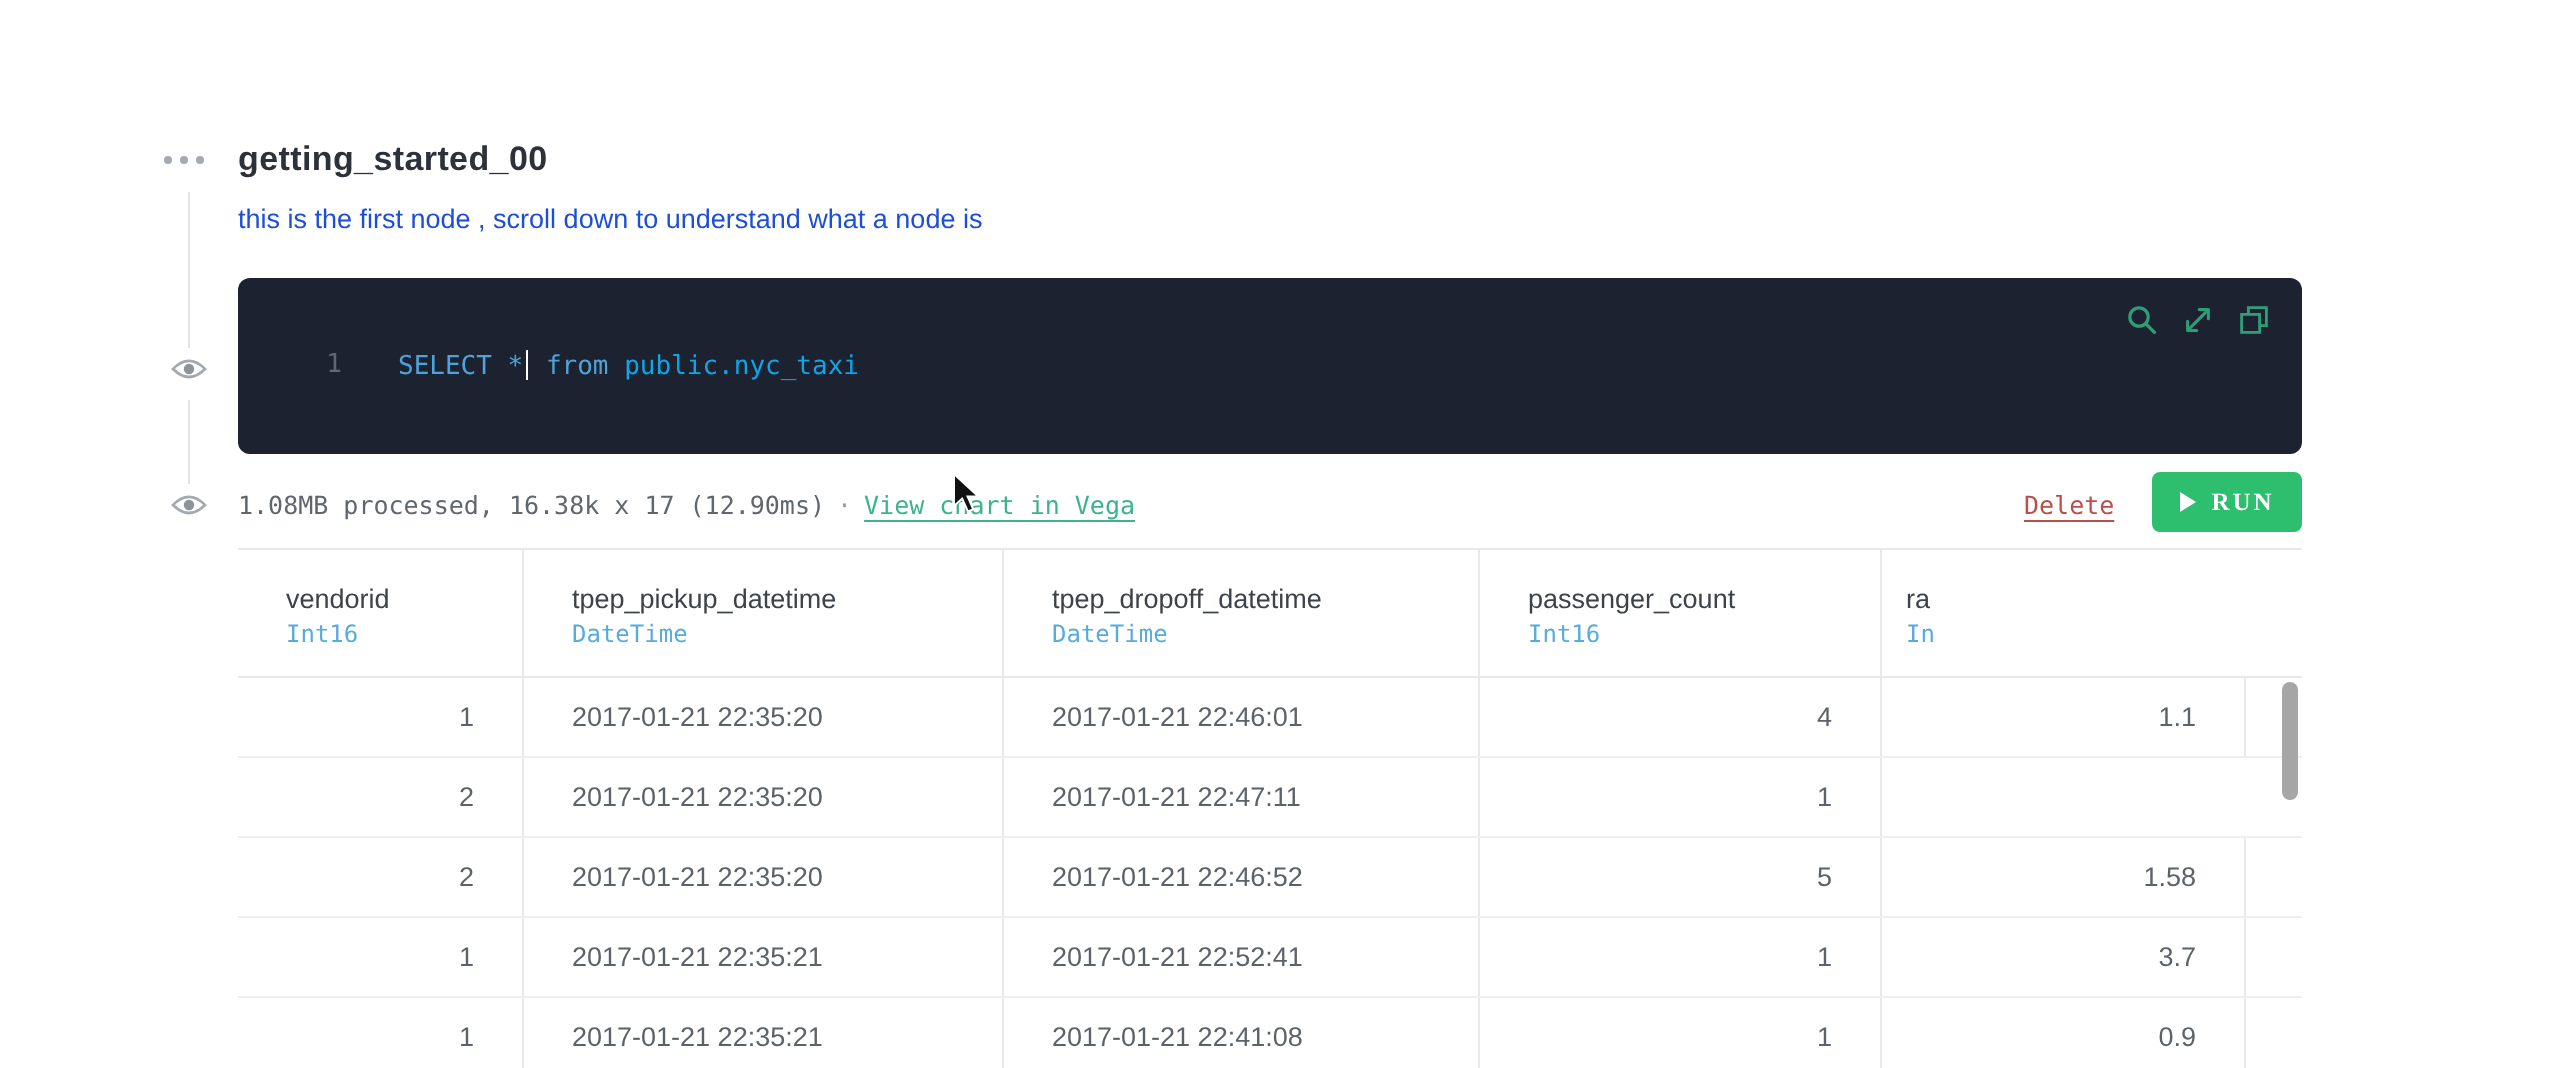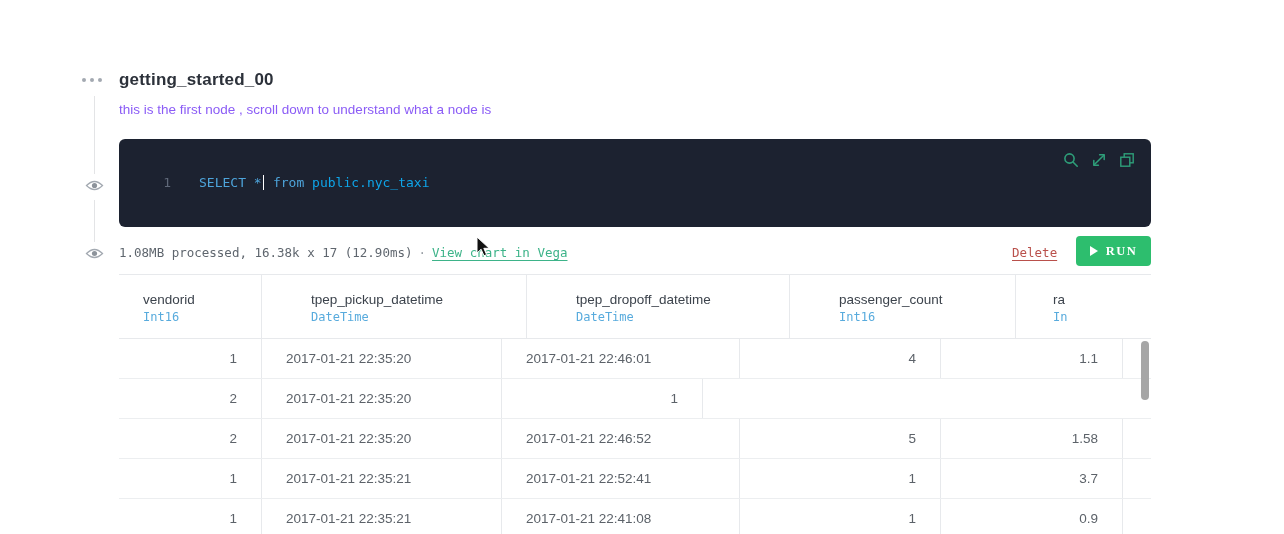--- a/index.html
+++ b/index.html
@@ -10,21 +10,21 @@
   
   .rail-line { position:absolute; left:94px; top:96px; width:1px; height:171px; background:#e3e4e6; }
   .ellipsis { position:absolute; left:82px; top:78px; display:flex; gap:4px; cursor:pointer; }
   .ellipsis i { width:4px; height:4px; border-radius:50%; background:#a3a9b1; display:block; }
   .eye { position:absolute; left:85px; width:19px; padding:4px 0; background:#ffffff; cursor:pointer; }
   .eye-1 { top:174px; } .eye-2 { top:242px; }
 
   
   .node-title { position:absolute; left:119px; top:70px; font-size:17px; font-weight:600;
                 color:#2c313a; letter-spacing:0.2px; }
-  .node-subtitle { position:absolute; left:119px; top:102px; font-size:13.5px; color:#8b5cf6;text-align:right; }
+  .node-subtitle { position:absolute; left:119px; top:102px; font-size:13.5px; color:#1d4ed8;text-align:right; }
 
   
   .editor { position:absolute; left:119px; top:139px; width:1032px; height:88px;
             background:#1c2230; border-radius:6px; cursor:text; }
   .editor-icons { position:absolute; top:13px; right:16px; display:flex; gap:12px; }
   .editor-icons .eicon { width:16px; height:16px; cursor:pointer; }
   .code-line { position:absolute; top:36px; left:40px; display:flex;
                font-family:"DejaVu Sans Mono", monospace; font-size:13px; white-space:pre; }
   .ln { width:12px; text-align:right; margin-right:28px; color:#5f6878; }
   .kw { color:#4da4da; }
@@ -44,21 +44,21 @@
              background:#2dbe6e; border:none; border-radius:4px; color:#ffffff;
              display:flex; align-items:center; justify-content:center; gap:8px;
              font-family:Liberation Serif, serif; font-size:12.5px; font-weight:bold;
              letter-spacing:1.5px; cursor:pointer; }
   .play-tri { width:0; height:0; border-left:8px solid #ffffff;
               border-top:5px solid transparent; border-bottom:5px solid transparent; }
 
   
   .grid { position:absolute; left:119px; top:274px; width:1032px; height:260px;
           overflow:hidden; border-top:1px solid #e7e9ec; }
-  .thead { display:flex; height:64px; border-bottom:1px solid #e7e9ec;gap:25px; }
+  .thead { display:flex; height:64px; border-bottom:1px solid #e7e9ec; }
   .th { height:100%; padding:17px 24px 0 24px; border-right:1px solid #e7e9ec; flex:none; }
   .th.last { padding-left:12px; border-right:none; }
   .col-name { font-size:13.5px; color:#3c434c; font-weight:500; white-space:nowrap; }
   .col-type { font-family:"DejaVu Sans Mono", monospace; font-size:12px; color:#58abdd;
               margin-top:3px; white-space:nowrap; }
   .tr { display:flex; height:40px; border-bottom:1px solid #eceef0; }
   .td { height:100%; padding:0 24px; border-right:1px solid #e7e9ec; flex:none;
         font-size:13.5px; color:#5c6269; line-height:39px; white-space:nowrap; overflow:hidden; }
   .td.last { padding-left:12px; border-right:none; }
   .align-right { text-align:right; }
@@ -159,20 +159,21 @@
         <div class="td align-right" style="width: 143px;">1</div>
         <div class="td align-left" style="width: 240px;">2017-01-21 22:35:20</div>
         <div class="td align-left" style="width: 238px;">2017-01-21 22:46:01</div>
         <div class="td align-right" style="width: 201px;">4</div>
         <div class="td align-right" style="width: 182px;">1.1</div>
         <div class="td align-left last" style="width: 200px;"></div>
       </div>
       <div class="tr">
         <div class="td align-right" style="width: 143px;">2</div>
         <div class="td align-left" style="width: 240px;">2017-01-21 22:35:20</div>
+        <div class="td align-left" style="width: 238px;">2017-01-21 22:47:11</div>
         <div class="td align-right" style="width: 201px;">1</div>
         <div class="td align-left last" style="width: 200px;"></div>
       </div>
       <div class="tr">
         <div class="td align-right" style="width: 143px;">2</div>
         <div class="td align-left" style="width: 240px;">2017-01-21 22:35:20</div>
         <div class="td align-left" style="width: 238px;">2017-01-21 22:46:52</div>
         <div class="td align-right" style="width: 201px;">5</div>
         <div class="td align-right" style="width: 182px;">1.58</div>
         <div class="td align-left last" style="width: 200px;"></div>

